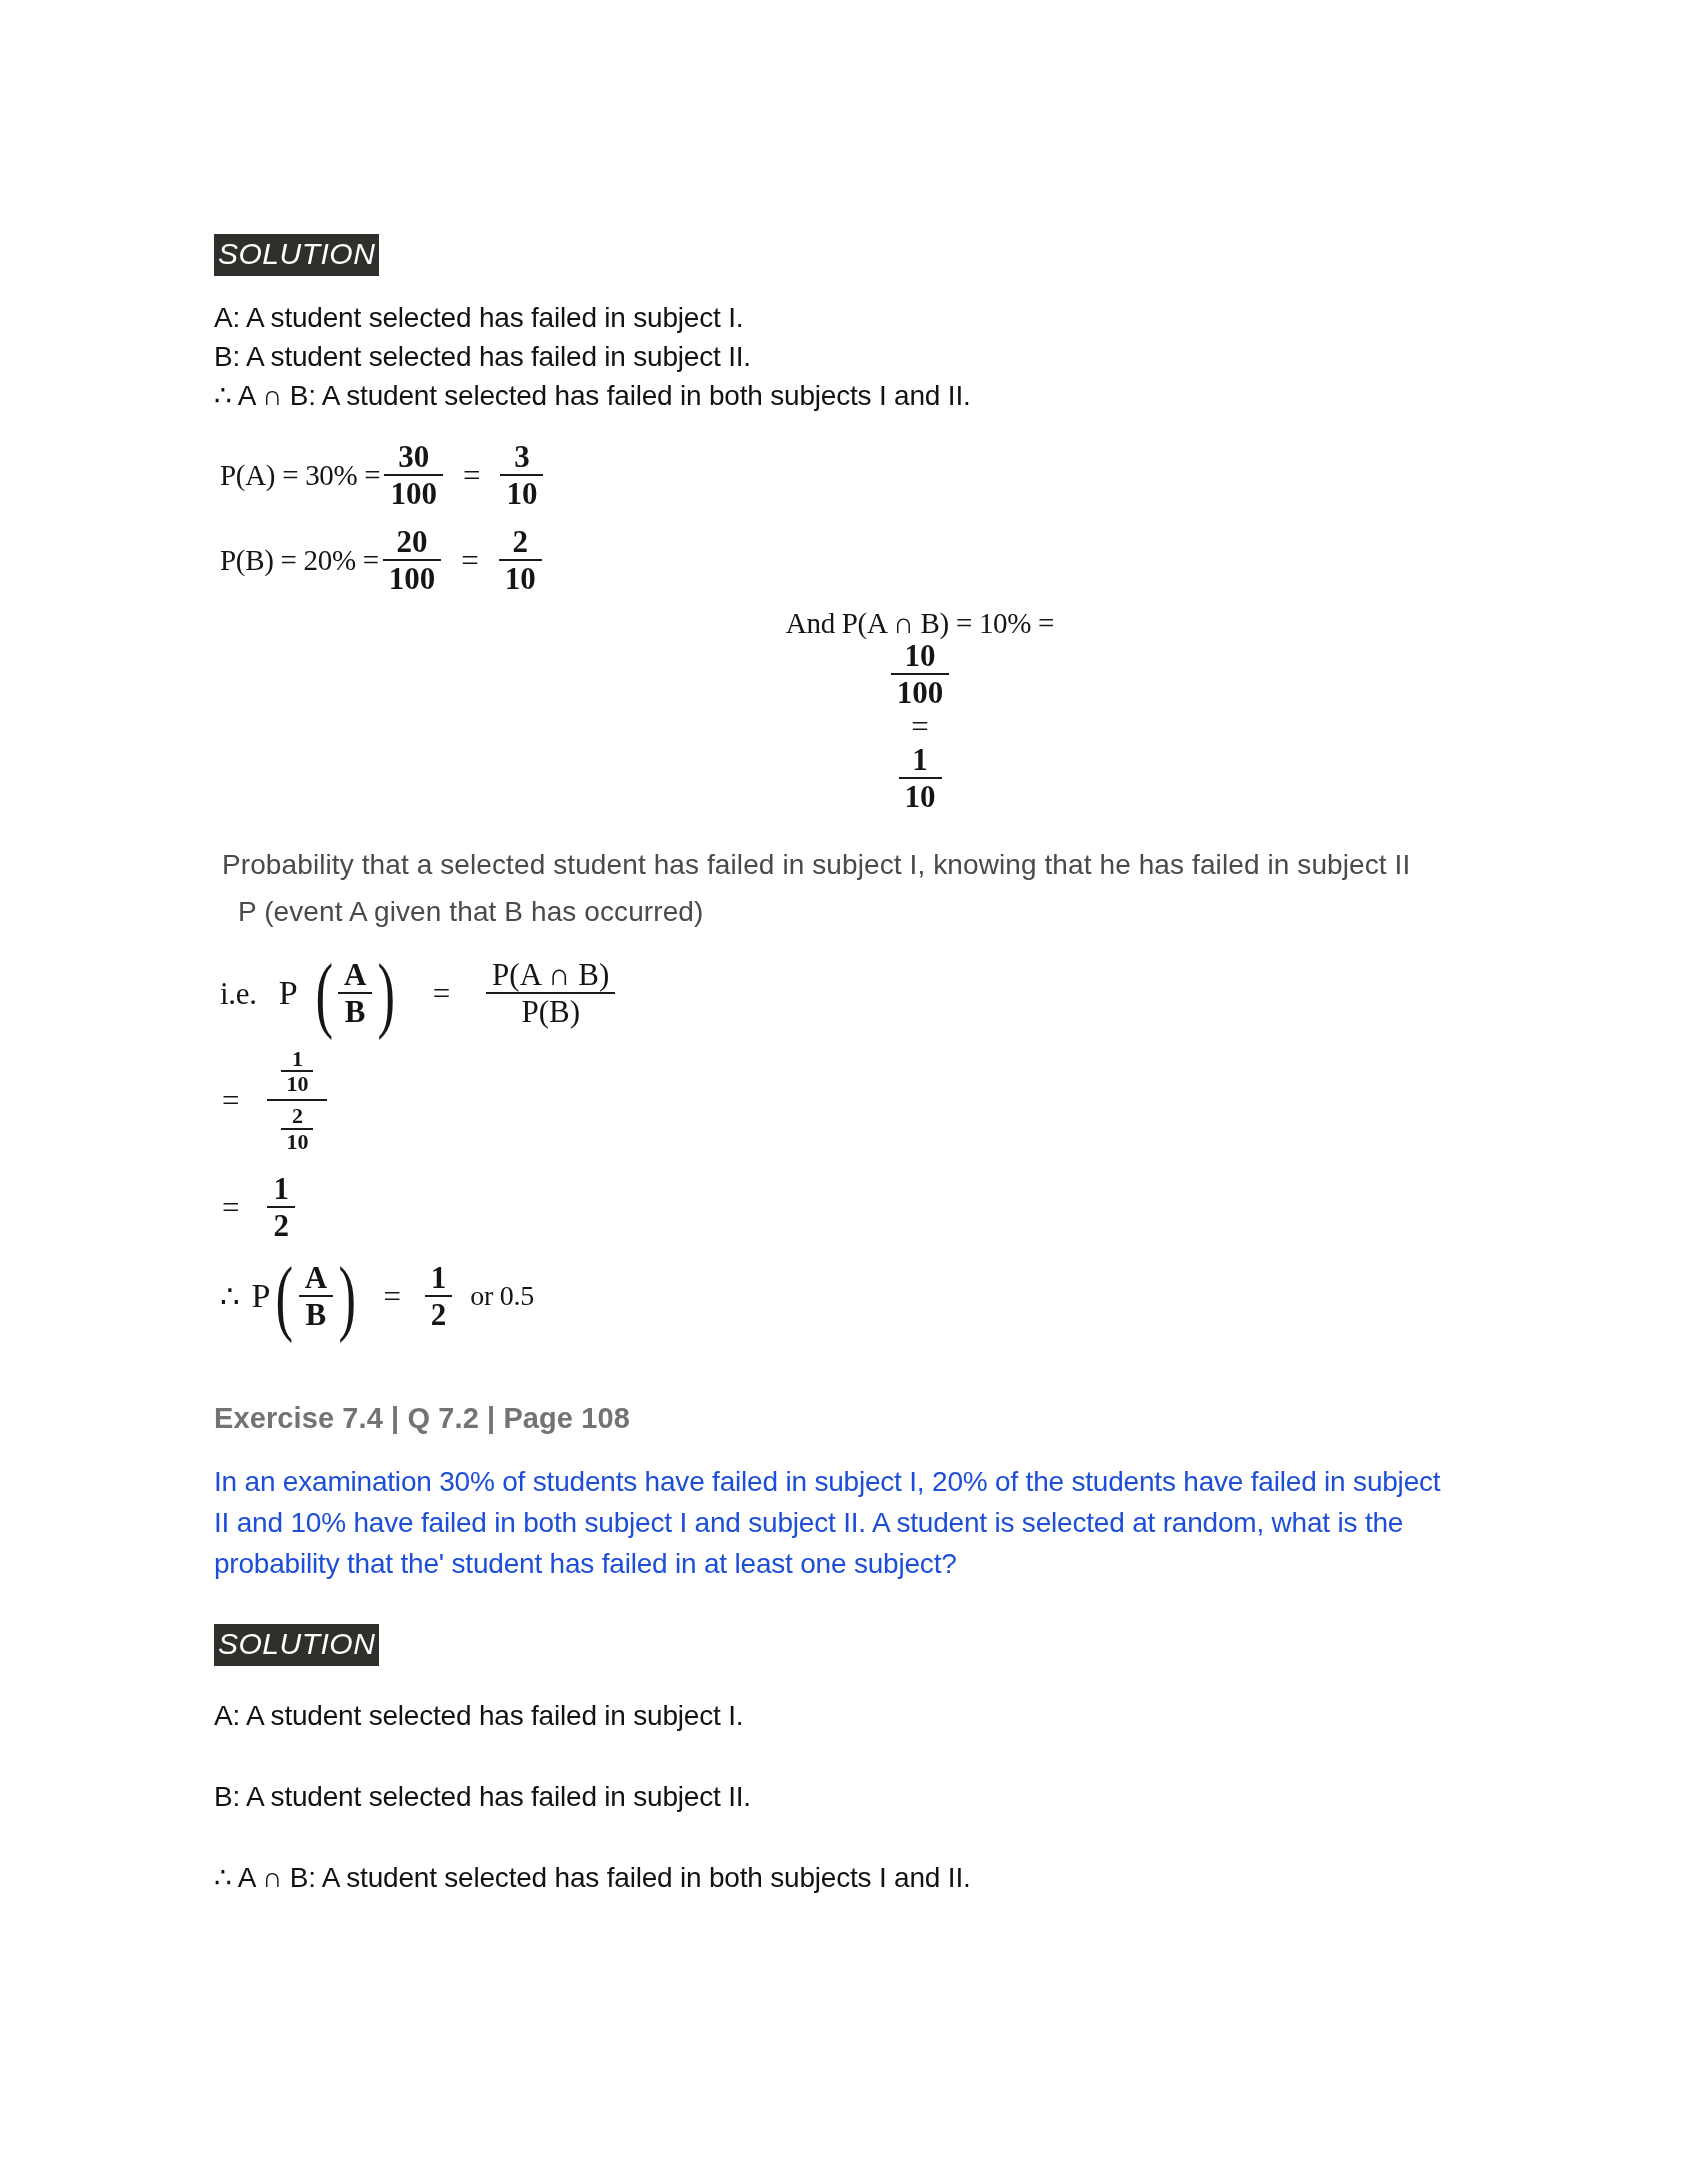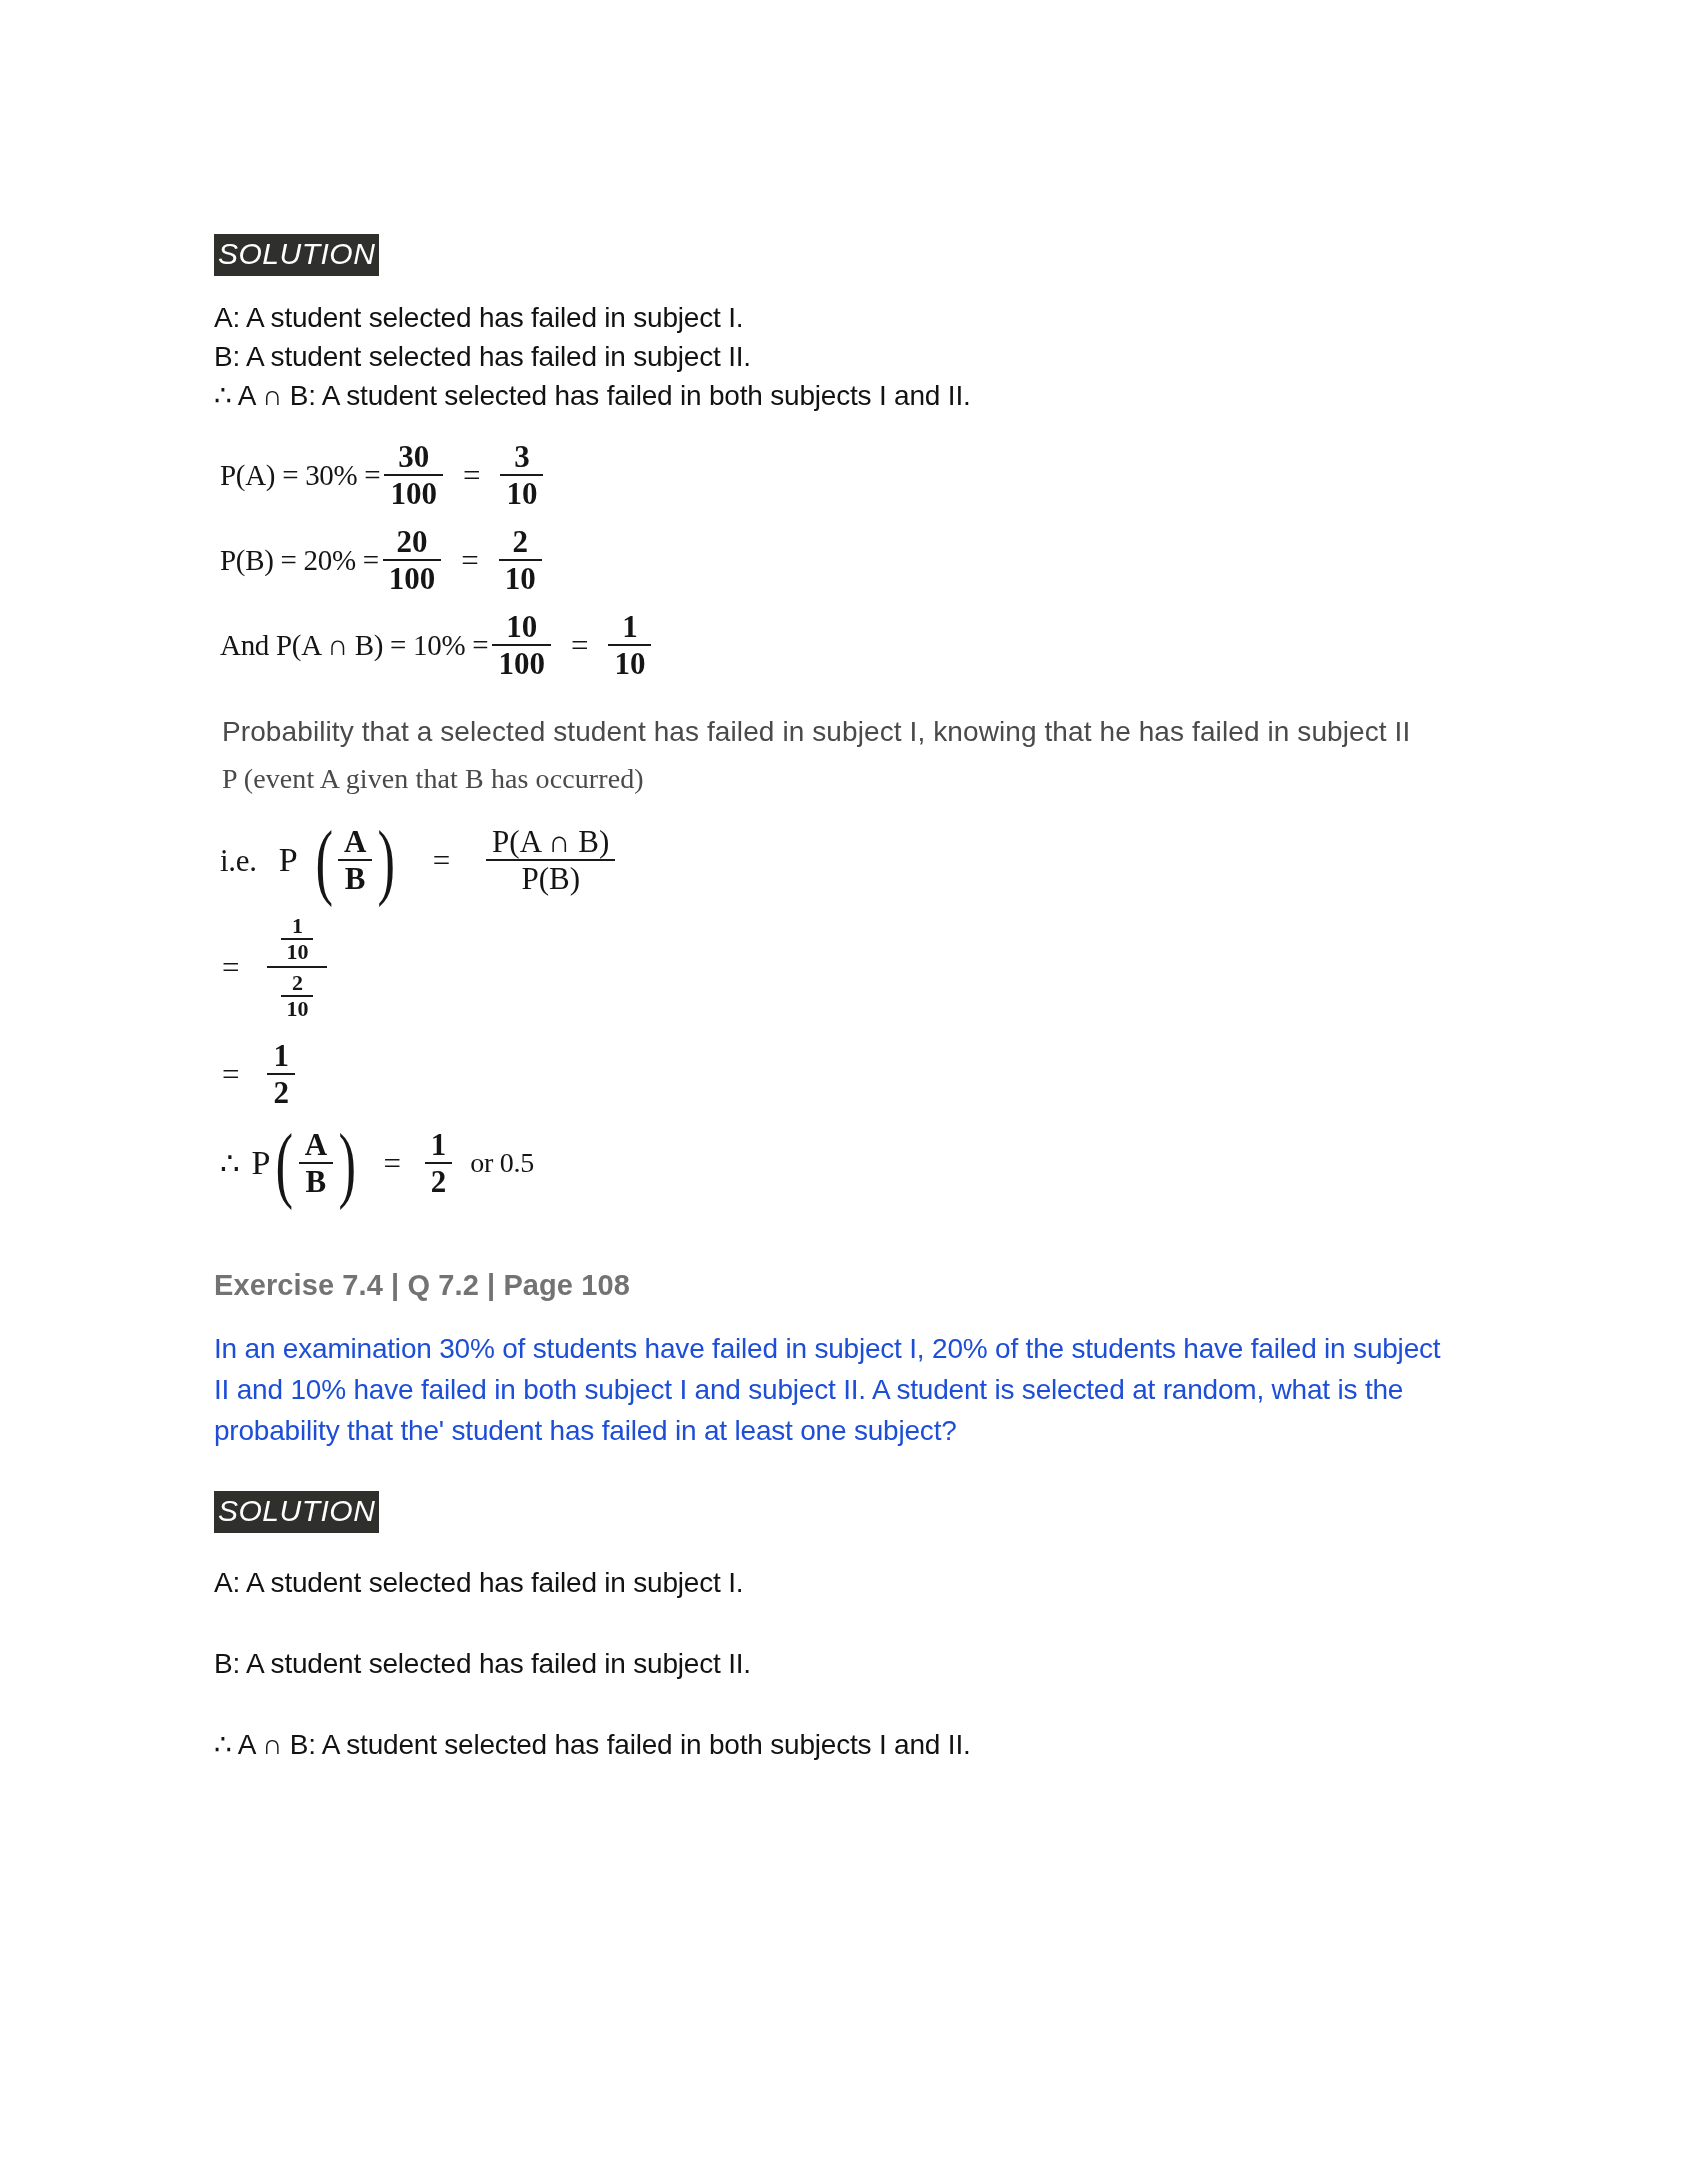--- a/index.html
+++ b/index.html
@@ -195,37 +195,37 @@
         <span class="den">100</span>
       </span>
       <span class="eq">=</span>
       <span class="frac">
         <span class="num">2</span>
         <span class="bar"></span>
         <span class="den">10</span>
       </span>
     </div>
 
-    <div class="mathrow indent-eq" style="margin-top:12px; margin-left:6px;">
+    <div class="mathrow indent-eq" style="margin-top:12px; margin-left:6px;flex-direction:column;">
       <span class="lead">And P(A ∩ B) = 10% =</span>
       <span class="frac">
         <span class="num">10</span>
         <span class="bar"></span>
         <span class="den">100</span>
       </span>
       <span class="eq">=</span>
       <span class="frac">
         <span class="num">1</span>
         <span class="bar"></span>
         <span class="den">10</span>
       </span>
     </div>
 
     <div class="para-light" style="margin-top:26px; margin-left:8px;">Probability that a selected student has failed in subject I, knowing that he has failed in subject II</div>
-    <div class="para-light" style="margin-left:8px;font-family:Liberation Serif, serif;">P (event A given that B has occurred)</div>
+    <div class="para-light" style="margin-left:24px;">P (event A given that B has occurred)</div>
 
     <div class="mathrow" style="margin-top:22px; margin-left:6px;gap:12px;">
       <span class="lead serif" style="font-size:31px;">i.e.</span>
       <span class="pchar" style="margin-left:10px;">P</span>
       <span class="paren-wrap">
         <span class="paren left">(</span>
         <span class="frac">
           <span class="num">A</span>
           <span class="bar"></span>
           <span class="den">B</span>

